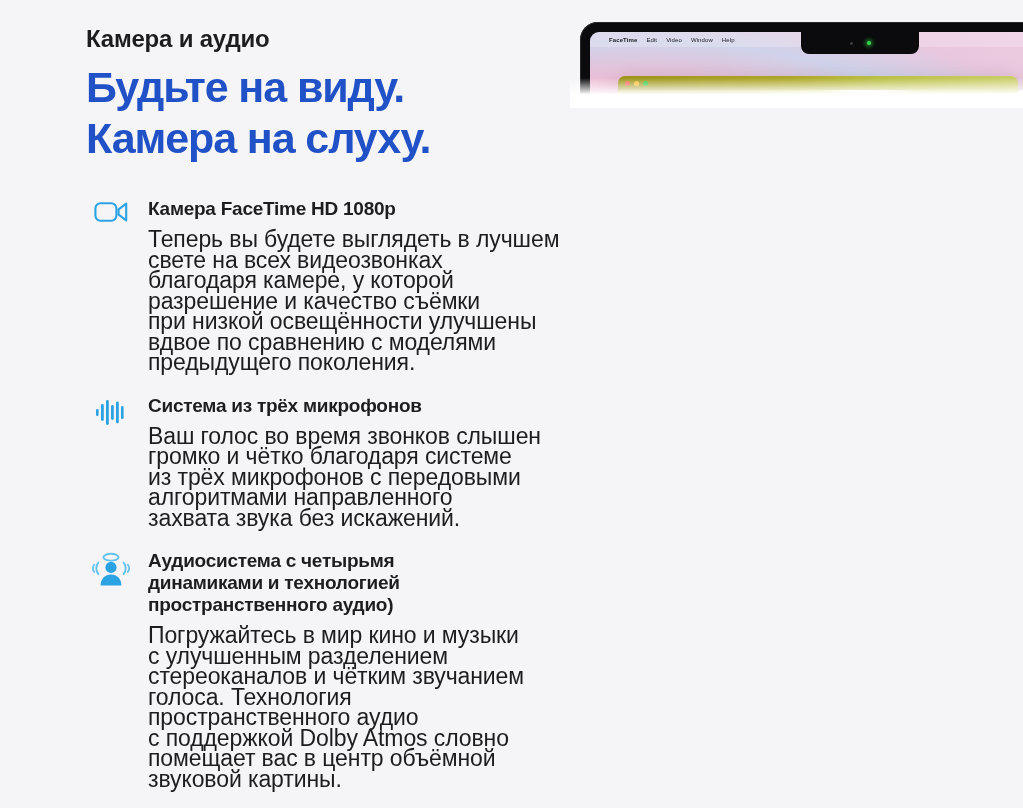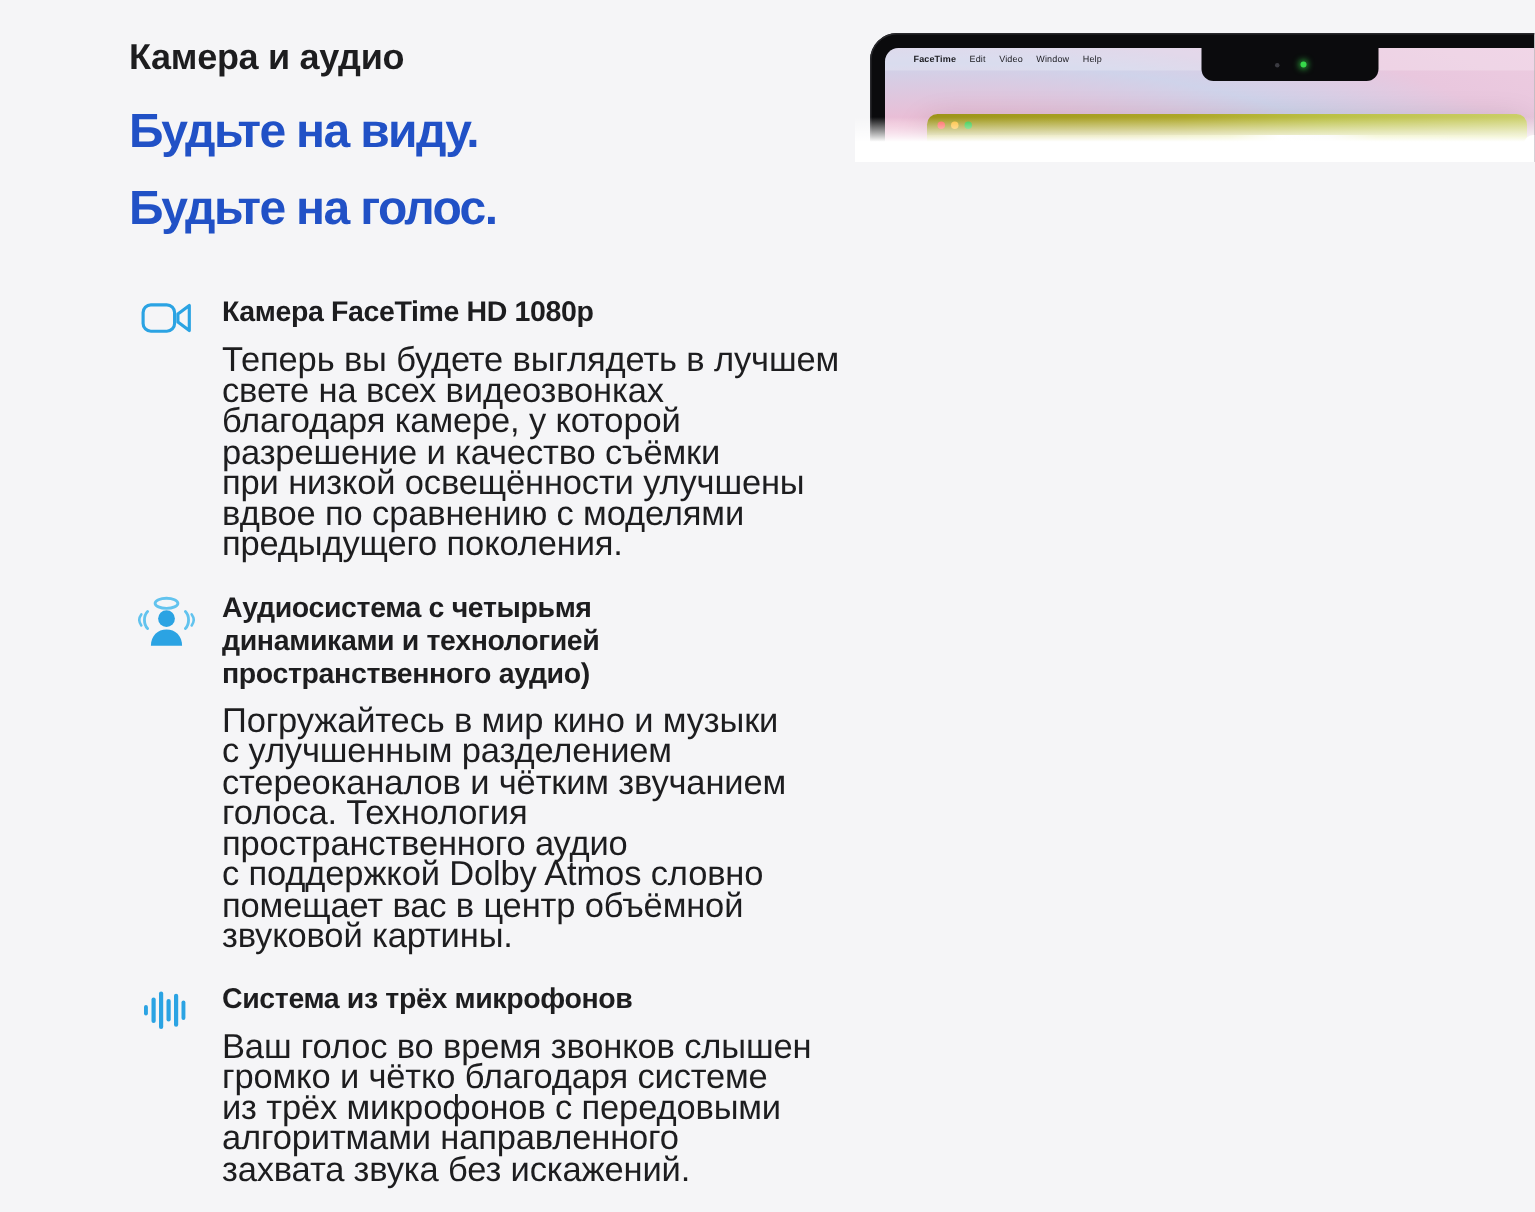--- a/index.html
+++ b/index.html
@@ -173,21 +173,21 @@
   .eyebrow {
     font-size: 24px;
     font-weight: 700;
     letter-spacing: -0.2px;
     color: #1d1d1f;
     line-height: 26px;
   }
 
   .headline {
     margin-top: 10px;
-    font-size: 32px;
+    font-size: 43px;
     font-weight: 700;
     line-height: 51px;
     letter-spacing: -1.1px;
     color: #2151c6;
   }
 
   .features {
     margin-top: 34px;
   }
 
@@ -263,40 +263,61 @@
   </div>
   <div class="media-fade"></div>
 </div>
 
 <div class="content">
 
   <div class="eyebrow">Камера и аудио</div>
 
   <h1 class="headline">
     <div>Будьте на виду.</div>
-    <div>Будьте на голос.</div>
+    <div>Камера на слуху.</div>
   </h1>
 
   <div class="features">
 
     <div class="feature">
       <span class="feature-icon">
         <svg width="34" height="24" viewBox="0 0 34 24" fill="none" aria-hidden="true">
           <rect x="1.4" y="3.2" width="21" height="17.6" rx="5.2" stroke="#2ba3e3" stroke-width="2.1" fill="none"></rect>
           <path d="M24.6 9.4 L32.2 3.6 V20.4 L24.6 14.6 Z" stroke="#2ba3e3" stroke-width="2.1" stroke-linejoin="round" fill="none"></path>
         </svg>
       </span>
       <div class="feature-title">Камера FaceTime HD 1080p</div>
       <div class="feature-body">Теперь вы будете выглядеть в лучшем
 свете на всех видеозвонках
 благодаря камере, у которой
 разрешение и качество съёмки
 при низкой освещённости улучшены
 вдвое по сравнению с моделями
 предыдущего поколения.</div>
+    </div>
+
+    <div class="feature">
+      <span class="feature-icon">
+        <svg width="32" height="30" viewBox="0 0 32 30" aria-hidden="true">
+          <g fill="#2ba3e3">
+            <rect x="1" y="12" width="2.6" height="7" rx="1.3"></rect>
+            <rect x="6" y="7" width="2.8" height="17" rx="1.4"></rect>
+            <rect x="11" y="3" width="2.8" height="25" rx="1.4"></rect>
+            <rect x="16" y="8" width="2.8" height="15" rx="1.4"></rect>
+            <rect x="21" y="4.5" width="2.8" height="22" rx="1.4"></rect>
+            <rect x="26" y="9" width="2.6" height="13" rx="1.3"></rect>
+          </g>
+        </svg>
+      </span>
+      <div class="feature-title">Система из трёх микрофонов</div>
+      <div class="feature-body">Ваш голос во время звонков слышен
+громко и чётко благодаря системе
+из трёх микрофонов с передовыми
+алгоритмами направленного
+захвата звука без искажений.</div>
     </div>
 
     <div class="feature">
       <span class="feature-icon">
         <svg width="38" height="36" viewBox="0 0 38 36" aria-hidden="true">
           <ellipse cx="19" cy="5.2" rx="7.6" ry="3.4" stroke="#62c3ee" stroke-width="1.9" fill="none"></ellipse>
           <circle cx="19" cy="15.4" r="5.6" fill="#2ba3e3"></circle>
           <path d="M8.6 33.5 C8.6 26.6 13.2 22.6 19 22.6 C24.8 22.6 29.4 26.6 29.4 33.5 Z" fill="#2ba3e3"></path>
           <path d="M6.4 10.6 C3.6 13.4 3.6 19.2 6.4 22" stroke="#62c3ee" stroke-width="1.9" fill="none" stroke-linecap="round"></path>
           <path d="M2.2 12.6 C0.6 14.8 0.6 17.8 2.2 20" stroke="#62c3ee" stroke-width="1.7" fill="none" stroke-linecap="round"></path>
@@ -310,35 +331,14 @@
       <div class="feature-body">Погружайтесь в мир кино и музыки
 с улучшенным разделением
 стереоканалов и чётким звучанием
 голоса. Технология
 пространственного аудио
 с поддержкой Dolby Atmos словно
 помещает вас в центр объёмной
 звуковой картины.</div>
     </div>
 
-    <div class="feature">
-      <span class="feature-icon">
-        <svg width="32" height="30" viewBox="0 0 32 30" aria-hidden="true">
-          <g fill="#2ba3e3">
-            <rect x="1" y="12" width="2.6" height="7" rx="1.3"></rect>
-            <rect x="6" y="7" width="2.8" height="17" rx="1.4"></rect>
-            <rect x="11" y="3" width="2.8" height="25" rx="1.4"></rect>
-            <rect x="16" y="8" width="2.8" height="15" rx="1.4"></rect>
-            <rect x="21" y="4.5" width="2.8" height="22" rx="1.4"></rect>
-            <rect x="26" y="9" width="2.6" height="13" rx="1.3"></rect>
-          </g>
-        </svg>
-      </span>
-      <div class="feature-title">Система из трёх микрофонов</div>
-      <div class="feature-body">Ваш голос во время звонков слышен
-громко и чётко благодаря системе
-из трёх микрофонов с передовыми
-алгоритмами направленного
-захвата звука без искажений.</div>
-    </div>
-
   </div>
 </div>
 
 </body></html>

